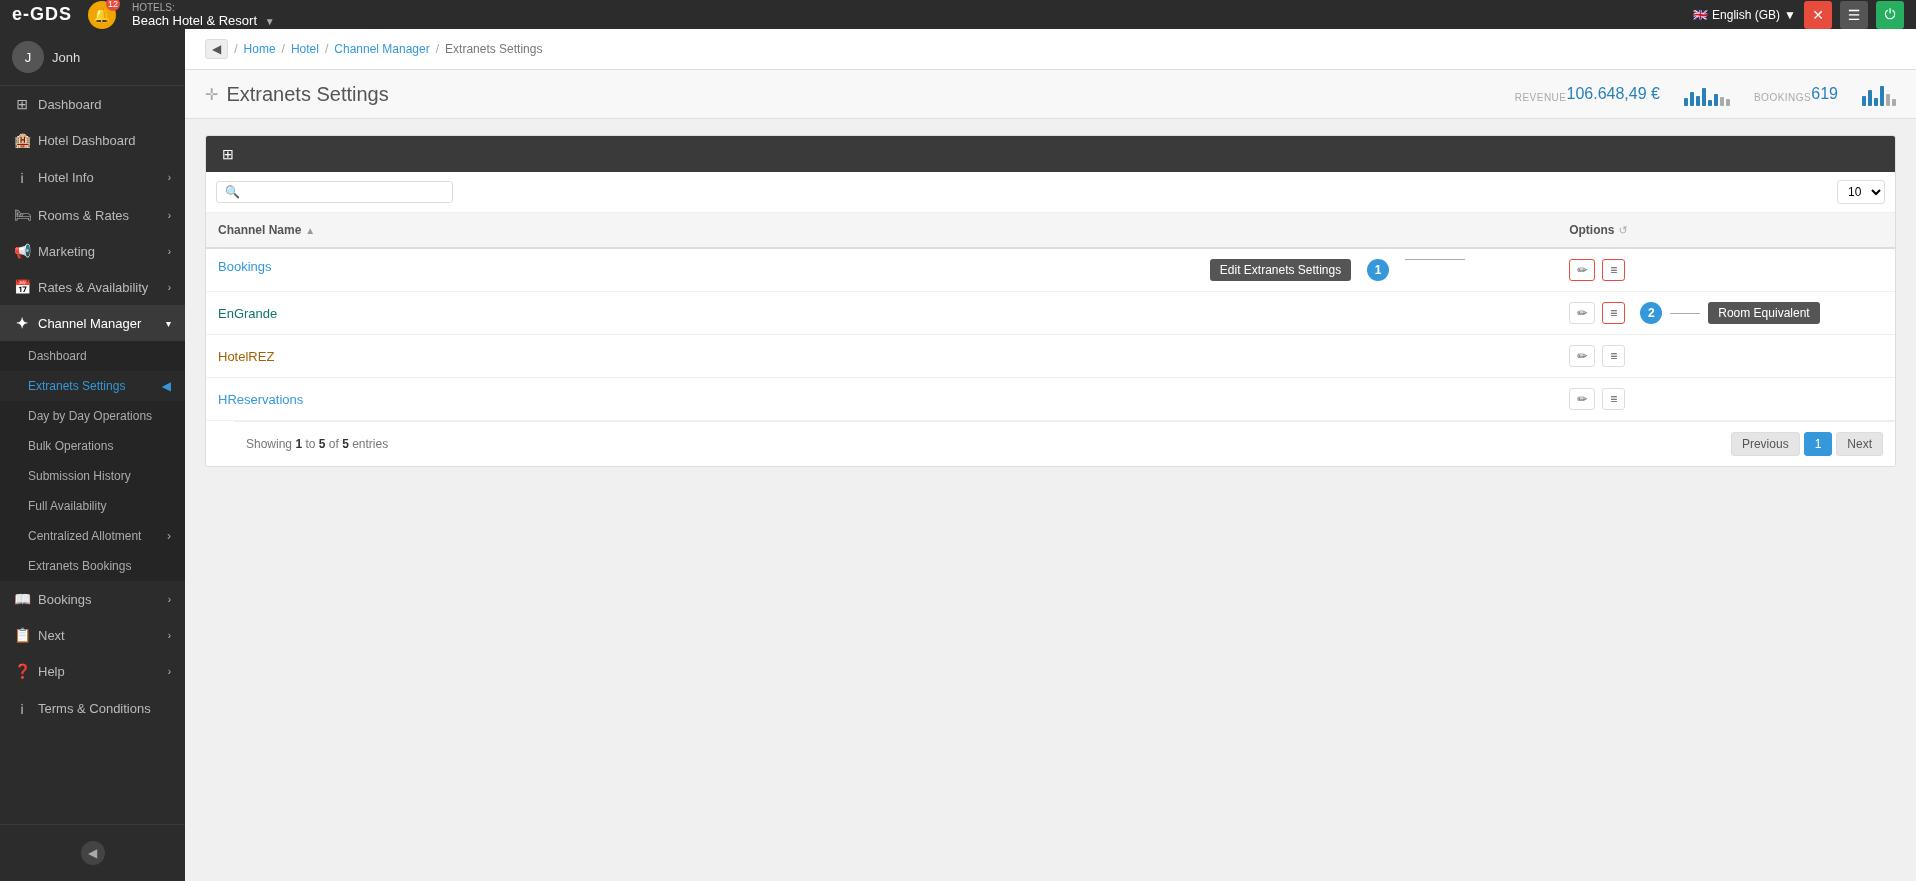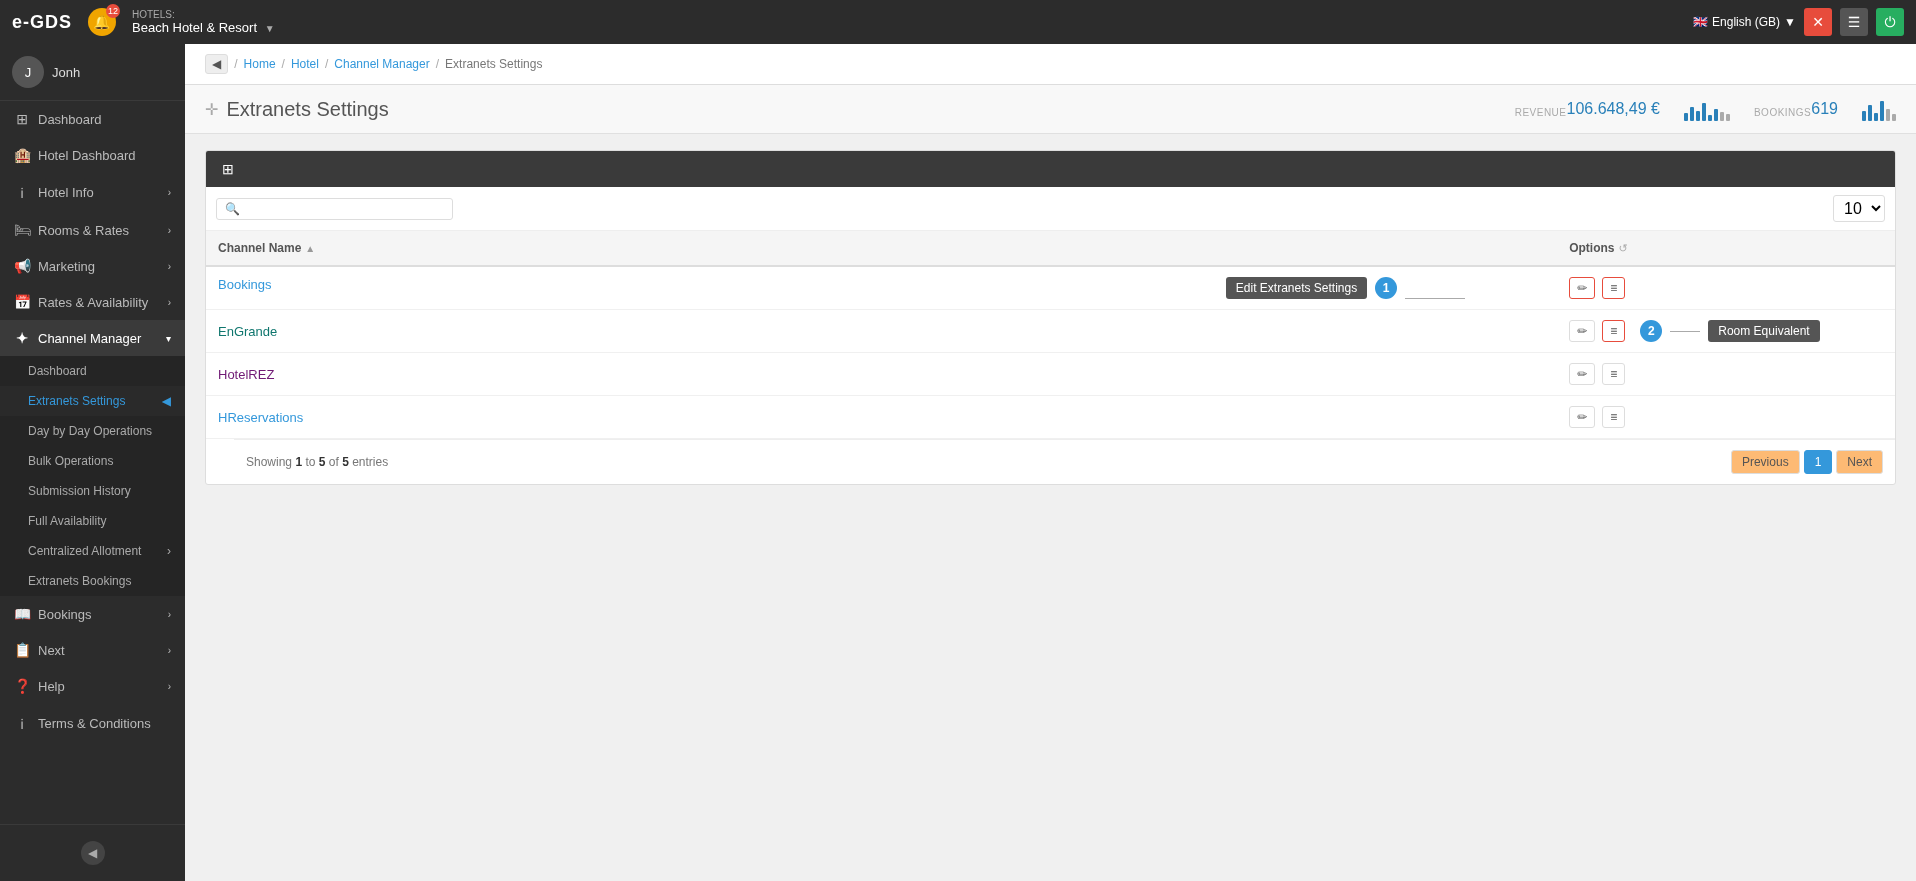--- a/index.html
+++ b/index.html
@@ -1,19 +1,19 @@
 <!DOCTYPE html>
 <html><head>
   <meta charset="utf-8">
   <style>
     * { box-sizing: border-box; margin: 0; padding: 0; }
     body { font-family: 'Segoe UI', Arial, sans-serif; font-size: 13px; background: #f0f0f0; color: #333; display: flex; flex-direction: column; height: 100vh; overflow: hidden; }
 
     
-    .top-nav { background: #2c2c2c; color: #fff; height: 44px; display: flex; align-items: center; padding: 0 12px; justify-content: space-between; flex-shrink: 0; }
+    .top-nav { background: #2c2c2c; color: #fff; height: 29px; display: flex; align-items: center; padding: 0 12px; justify-content: space-between; flex-shrink: 0; }
     .top-nav-left { display: flex; align-items: center; gap: 16px; }
     .brand { font-size: 18px; font-weight: bold; color: #fff; letter-spacing: 1px; }
     .notification-btn { position: relative; background: #f0a500; border-radius: 50%; width: 28px; height: 28px; display: flex; align-items: center; justify-content: center; cursor: pointer; }
     .notification-badge { position: absolute; top: -4px; right: -4px; background: #e74c3c; color: #fff; font-size: 9px; border-radius: 50%; width: 14px; height: 14px; display: flex; align-items: center; justify-content: center; }
     .hotel-info-top { display: flex; flex-direction: column; font-size: 10px; color: #aaa; }
     .hotel-name { color: #fff; font-size: 13px; cursor: pointer; }
     .top-nav-right { display: flex; align-items: center; gap: 8px; }
     .lang-btn { background: none; border: none; color: #fff; font-size: 12px; cursor: pointer; display: flex; align-items: center; gap: 4px; }
     .icon-btn { width: 28px; height: 28px; border-radius: 3px; display: flex; align-items: center; justify-content: center; cursor: pointer; font-size: 14px; color: #fff; }
     .icon-btn.red { background: #e74c3c; }
@@ -61,21 +61,21 @@
 
     
     .table-container { flex: 1; overflow-y: auto; padding: 16px 20px; }
     .table-wrapper { background: #fff; border: 1px solid #ddd; border-radius: 3px; overflow: hidden; }
     .table-toolbar { background: #3a3a3a; padding: 8px 10px; display: flex; align-items: center; }
     .table-toolbar-btn { background: none; border: none; color: #fff; cursor: pointer; font-size: 14px; padding: 2px 6px; }
     .search-row { padding: 8px 10px; display: flex; align-items: center; justify-content: space-between; border-bottom: 1px solid #eee; }
     .search-input-wrap { display: flex; align-items: center; border: 1px solid #ddd; border-radius: 3px; padding: 3px 8px; background: #fff; }
     .search-input-wrap input { border: none; outline: none; font-size: 12px; width: 200px; }
     .search-icon { color: #aaa; font-size: 12px; margin-right: 4px; }
-    .per-page-select { border: 1px solid #ddd; border-radius: 3px; padding: 3px 6px; font-size: 16px; background: #fff; cursor: pointer; }
+    .per-page-select { border: 1px solid #ddd; border-radius: 3px; padding: 3px 6px; font-size: 12px; background: #fff; cursor: pointer; }
     table { width: 100%; border-collapse: collapse; }
     thead tr { background: #f5f5f5; border-bottom: 2px solid #ddd; }
     thead th { padding: 10px 12px; text-align: left; font-size: 12px; font-weight: 600; color: #555; }
     thead th .sort-icon { color: #999; font-size: 10px; }
     tbody tr { border-bottom: 1px solid #f0f0f0; }
     tbody td { padding: 10px 12px; font-size: 13px; color: #3498db; }
     tbody td.options-cell { color: #333; }
     .options-btn { border: 1px solid #ddd; border-radius: 3px; background: #fff; padding: 3px 7px; cursor: pointer; font-size: 12px; color: #555; margin-right: 3px; display: inline-flex; align-items: center; justify-content: center; }
     .options-btn.highlighted { border-color: #e74c3c; background: #fff; }
     .options-btn-wrap { display: flex; align-items: center; gap: 4px; }
@@ -83,21 +83,21 @@
     
     .tooltip-bubble { background: #3498db; color: #fff; border-radius: 50%; width: 22px; height: 22px; display: inline-flex; align-items: center; justify-content: center; font-size: 12px; font-weight: bold; flex-shrink: 0; }
     .tooltip-text { background: #555; color: #fff; padding: 4px 10px; border-radius: 3px; font-size: 12px; white-space: nowrap; }
     .connector-line { width: 40px; height: 1px; background: #aaa; }
 
     
     .pagination-row { padding: 10px 12px; display: flex; align-items: center; justify-content: space-between; border-top: 1px solid #eee; margin-left: 28px; }
     .showing-text { font-size: 12px; color: #777; }
     .showing-text strong { color: #333; }
     .pagination-btns { display: flex; gap: 4px; }
-    .page-btn { border: 1px solid #ddd; background: #fdba74; padding: 4px 10px; border-radius: 3px; cursor: pointer; font-size: 12px; color: #555; }
+    .page-btn { border: 1px solid #ddd; background: #e5e5e5; padding: 4px 10px; border-radius: 3px; cursor: pointer; font-size: 12px; color: #555; }
     .page-btn.active { background: #3498db; color: #fff; border-color: #3498db; }
 
     
     .th-inner { display: flex; align-items: center; gap: 4px; }
 
     
     .reset-btn { background: none; border: none; color: #aaa; cursor: pointer; font-size: 11px; padding: 0; }
   </style>
 </head>
 <body>
@@ -310,21 +310,21 @@
                   <button class="reset-btn">↺</button>
                 </div>
               </th>
             </tr>
           </thead>
           <tbody>
 
             <tr>
               <td>
                 <span style="color:#3498db;cursor:pointer;">Bookings</span>
-                <span style="float:right;display:flex;align-items:flex-end;gap:8px;margin-right:80px;padding-left:16px;">
+                <span style="float:right;display:flex;align-items:flex-start;gap:16px;margin-right:80px;padding-left:16px;">
                   <span class="tooltip-text">Edit Extranets Settings</span>
                   <span class="tooltip-bubble">1</span>
                   <span class="connector-line" style="width:60px;"></span>
                 </span>
               </td>
               <td class="options-cell">
                 <div class="options-btn-wrap">
                   <button class="options-btn highlighted">✏</button>
                   <button class="options-btn highlighted">≡</button>
                 </div>
@@ -343,21 +343,21 @@
                     <span class="tooltip-bubble">2</span>
                     <span class="connector-line" style="width:30px;"></span>
                     <span class="tooltip-text">Room Equivalent</span>
                   </span>
                 </div>
               </td>
             </tr>
 
             <tr>
               <td>
-                <span style="color:#701a75;cursor:pointer;">HotelREZ</span>
+                <span style="color:#a16207;cursor:pointer;">HotelREZ</span>
               </td>
               <td class="options-cell">
                 <div class="options-btn-wrap">
                   <button class="options-btn">✏</button>
                   <button class="options-btn">≡</button>
                 </div>
               </td>
             </tr>
 
             <tr>

